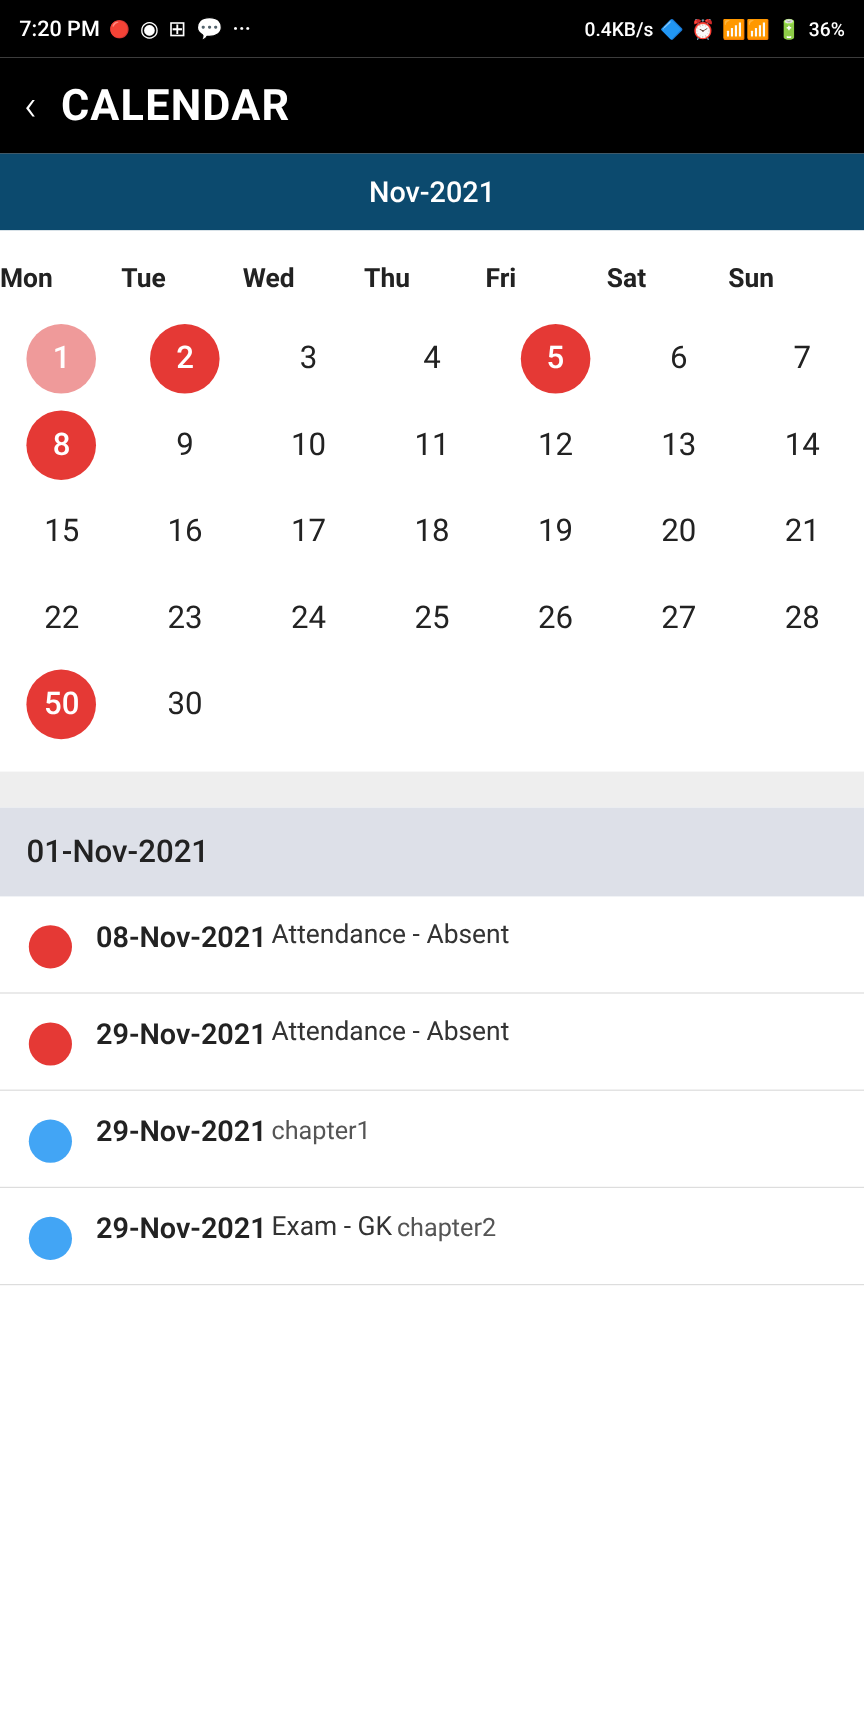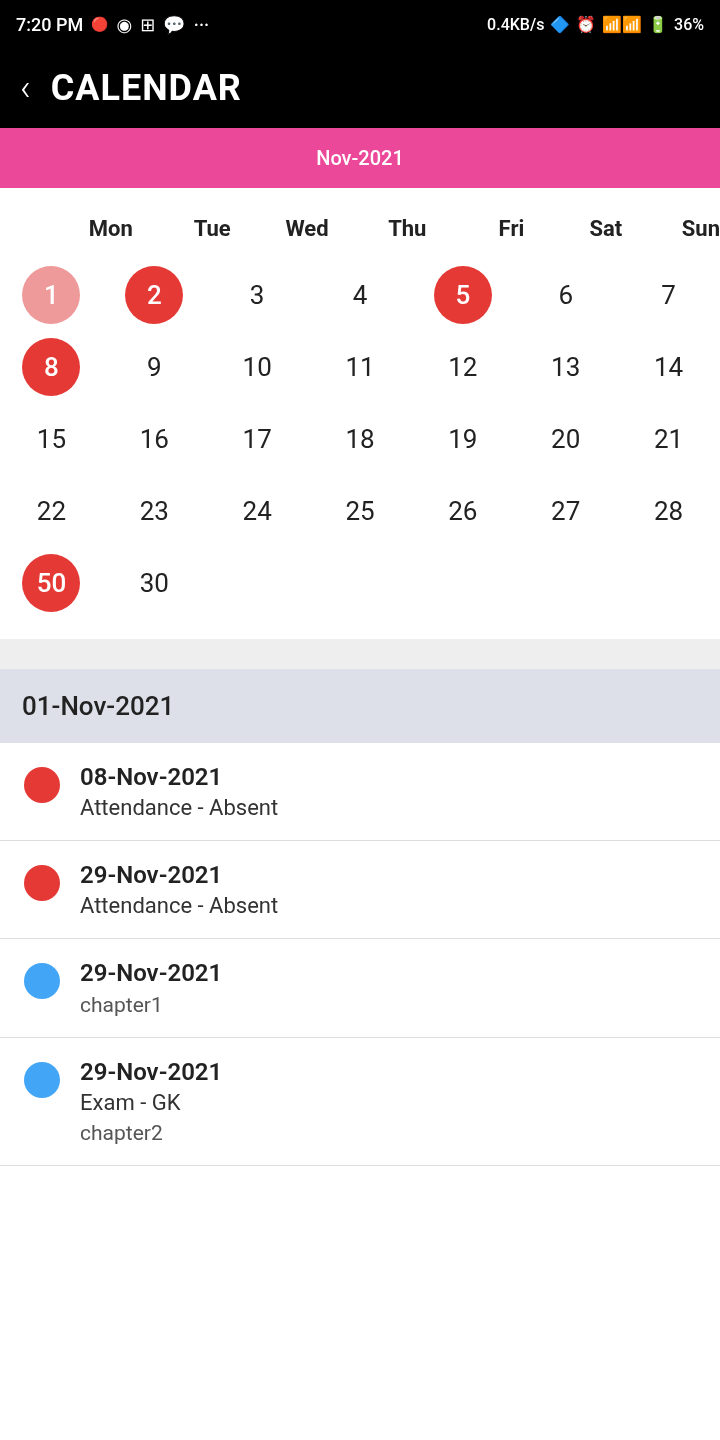--- a/index.html
+++ b/index.html
@@ -46,39 +46,38 @@
     }
     .header-title {
       font-size: 36px;
       font-weight: 700;
       letter-spacing: 1px;
       color: #fff;
     }
 
     
     .month-header {
-      background: #ec4899;
+      background: #0c4a6e;
       color: #fff;
       text-align: center;
       padding: 18px;
-      font-size: 20px;
+      font-size: 24px;
       font-weight: 500;
     }
 
     
     .calendar {
       background: #fff;
       padding: 10px 0 20px 0;
     }
     .day-headers {
       display: grid;
       grid-template-columns: repeat(7, 1fr);
-      text-align: right;
-      padding: 10px 0 10px 0;
-      margin-left: 35px;
+      text-align: left;
+      padding: 10px 12px 10px 0;
     }
     .day-header {
       font-size: 22px;
       font-weight: 700;
       color: #222;
       padding: 8px 0;
     }
     .calendar-grid {
       display: grid;
       grid-template-columns: repeat(7, 1fr);
@@ -135,21 +134,21 @@
     }
     .event-dot {
       width: 36px;
       height: 36px;
       border-radius: 50%;
       flex-shrink: 0;
       margin-top: 4px;
     }
     .dot-red { background: #e53935; }
     .dot-blue { background: #42a5f5; }
-    .event-content { display: flex; flex-direction: column; gap: 4px; }
+    .event-content { display: flex; flex-direction: row; gap: 4px; }
     .event-date {
       font-size: 24px;
       font-weight: 600;
       color: #222;
     }
     .event-title {
       font-size: 22px;
       color: #333;
     }
     .event-subtitle {

